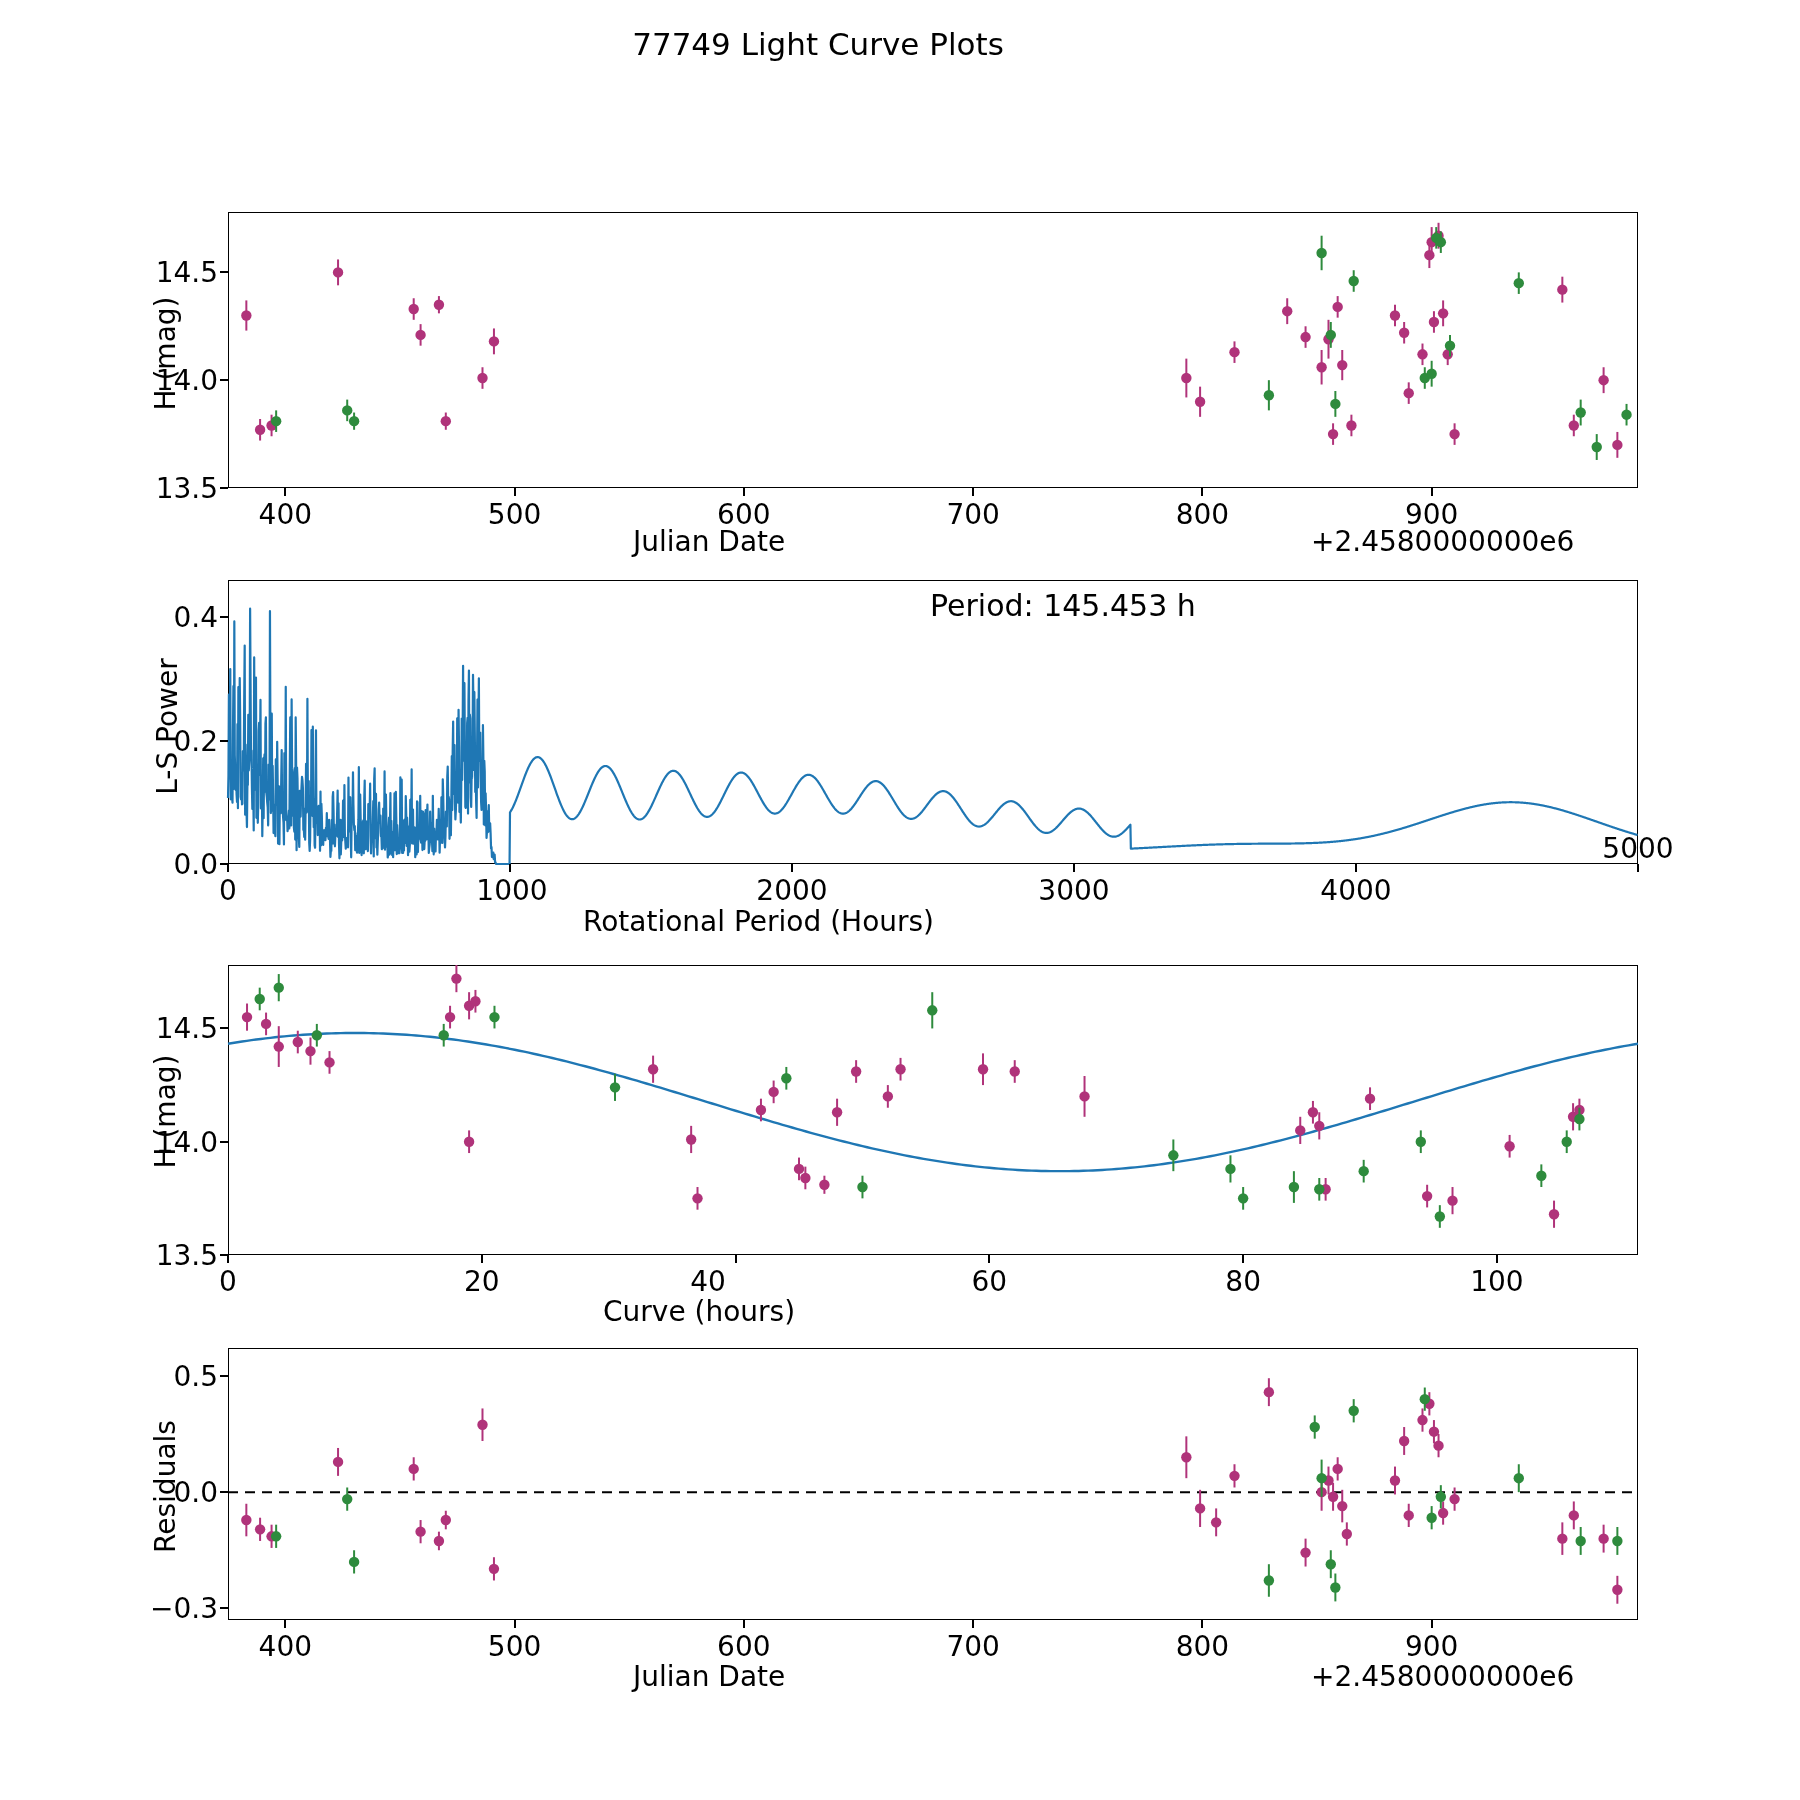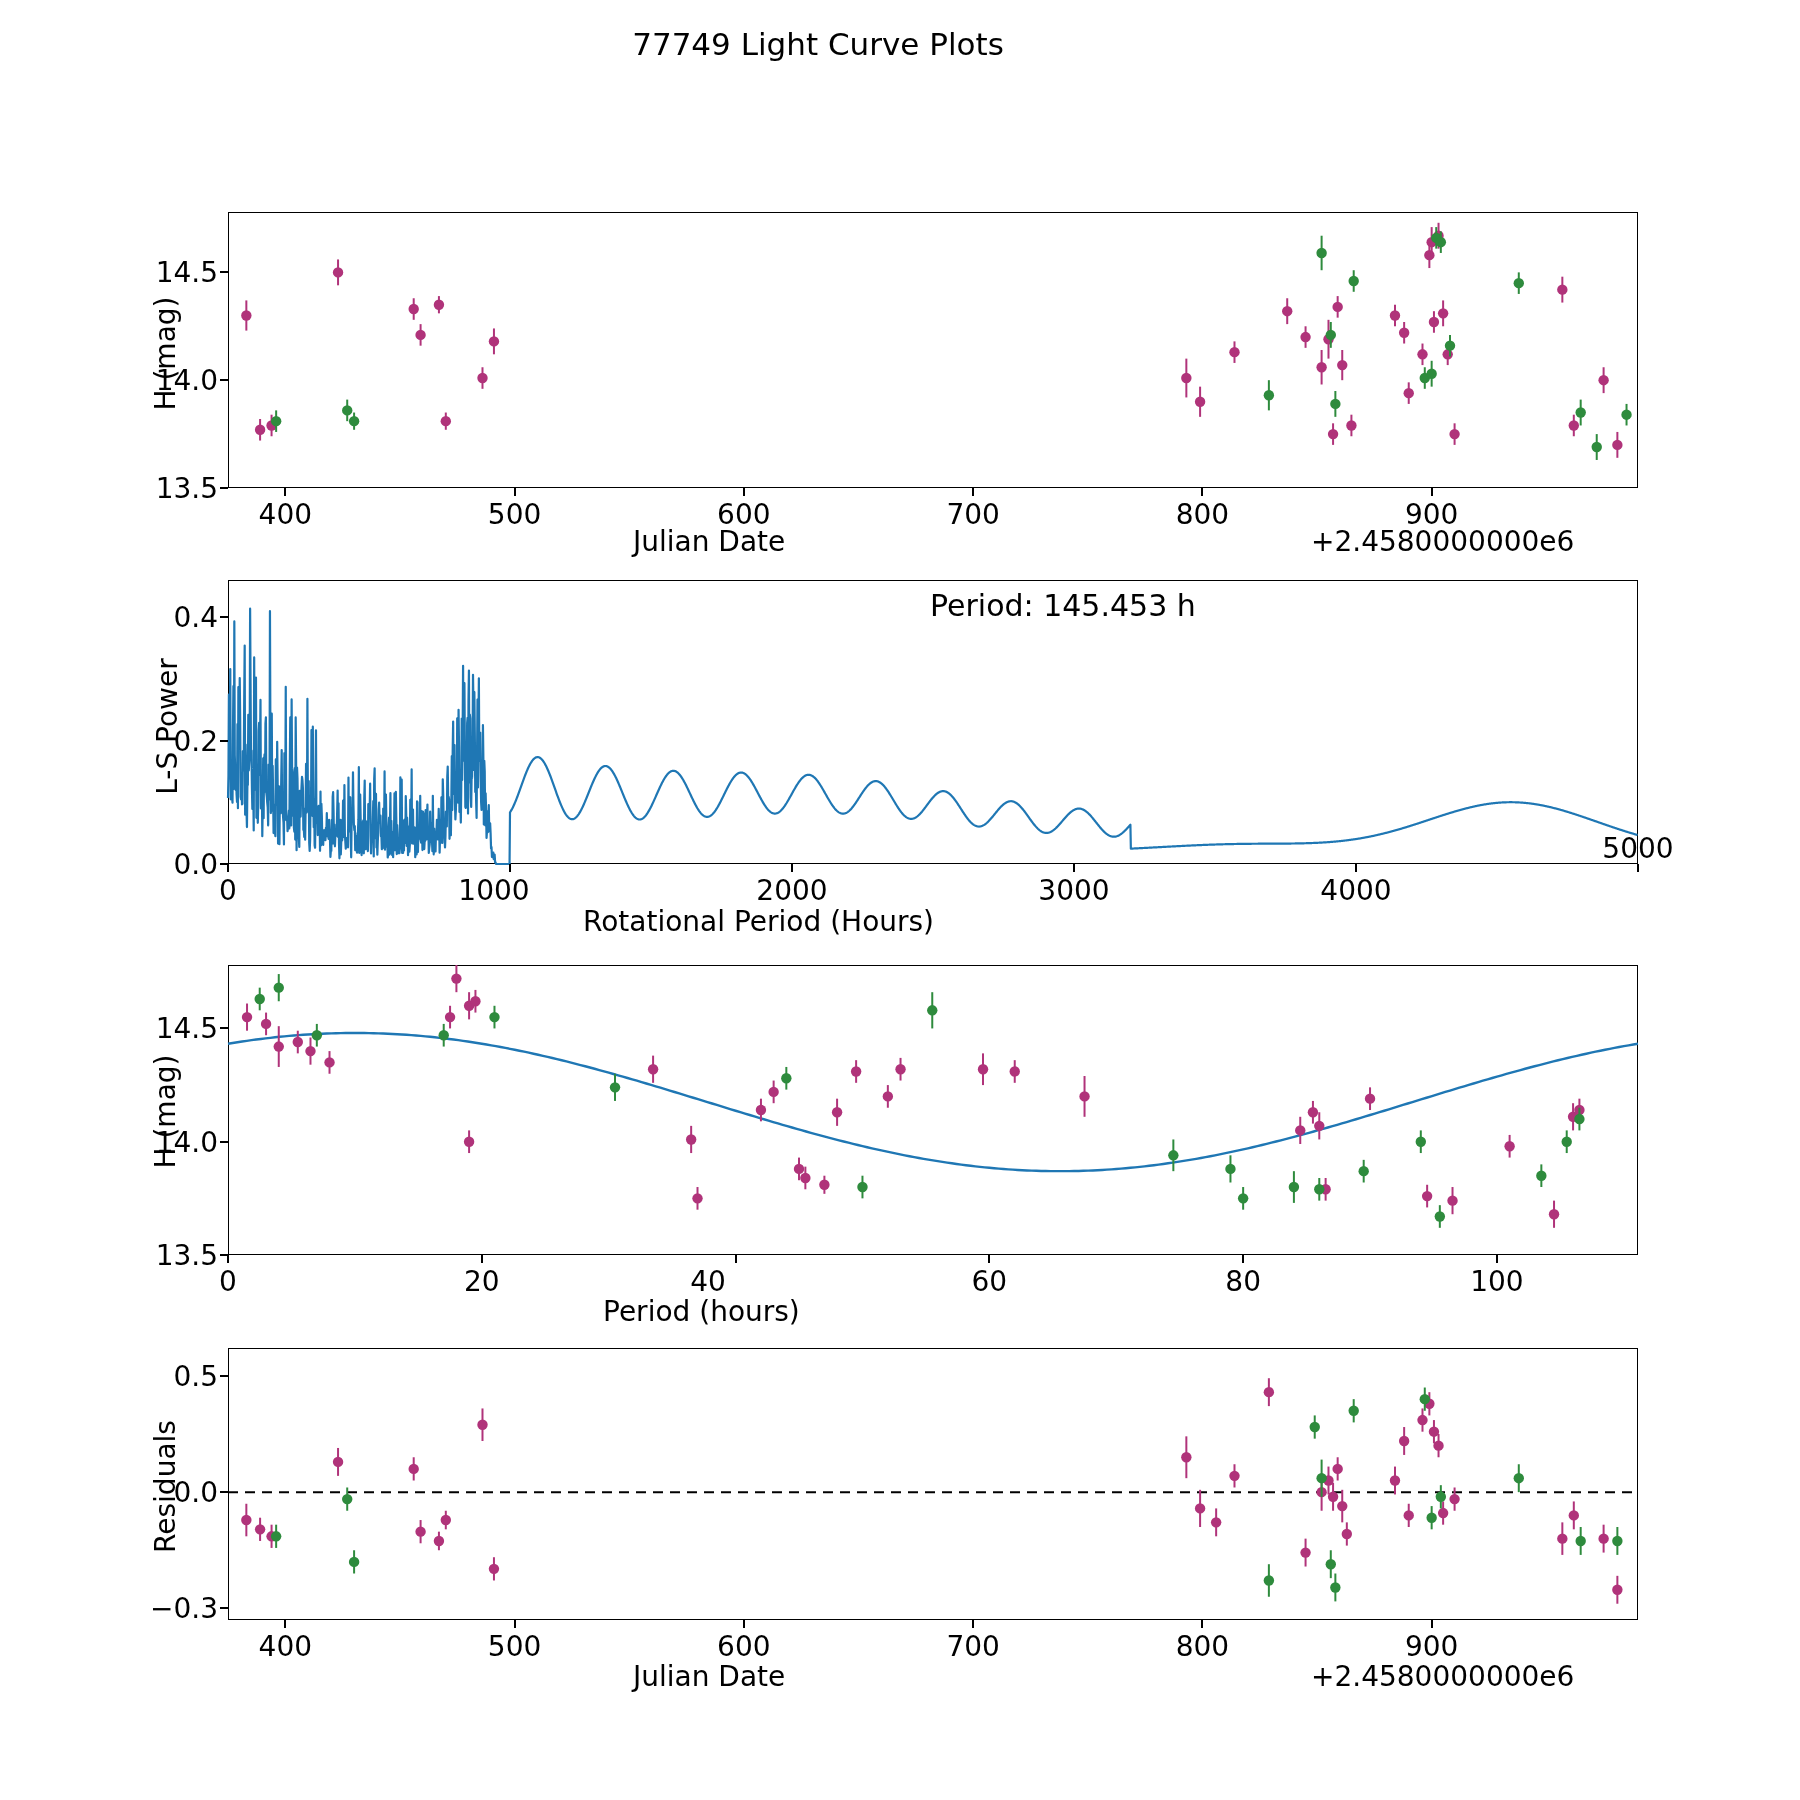--- a/index.html
+++ b/index.html
@@ -335,21 +335,21 @@
         <circle cx="1211.8307729690325" cy="251.484375" r="5.2" fill="#2e8b3d"></circle>
         <line x1="1313.3453926941872" y1="199.3749999999999" x2="1313.3453926941872" y2="222.03125000000023" stroke="#2e8b3d" stroke-width="2"></line>
         <circle cx="1313.3453926941872" cy="210.70312500000006" r="5.2" fill="#2e8b3d"></circle>
         <line x1="1338.7240476254758" y1="165.39062499999977" x2="1338.7240476254758" y2="188.0468750000001" stroke="#2e8b3d" stroke-width="2"></line>
         <circle cx="1338.7240476254758" cy="176.71874999999994" r="5.2" fill="#2e8b3d"></circle>
         <line x1="1351.41337509112" y1="142.73437499999983" x2="1351.41337509112" y2="165.39062500000023" stroke="#2e8b3d" stroke-width="2"></line>
         <circle cx="1351.41337509112" cy="154.06250000000003" r="5.2" fill="#2e8b3d"></circle>
       </svg>
   </div>
   <div class="ylabel" style="left:50px; top:1095px; width:230px; transform:rotate(-90deg);">H (mag)</div>
-  <div class="xlabel" style="left:733px; top:1295px; width:460px; margin-left:-130px;">Period (hours)</div>
+  <div class="xlabel" style="left:733px; top:1295px; width:460px; margin-left:-130px;">Curve (hours)</div>
 
   <div class="panel" style="left:228px; top:1348px; width:1410px; height:272px;">
     <div class="axes-frame"></div>
     <svg class="plot" id="svg-res" width="1410" height="272">
         <line x1="0" y1="144.13675213675214" x2="1410" y2="144.13675213675214" stroke="#000000" stroke-width="2" stroke-dasharray="10,7"></line>
         <line x1="18.341463414634145" y1="155.76068376068375" x2="18.341463414634145" y2="188.30769230769224" stroke="#b0337a" stroke-width="2"></line>
         <circle cx="18.341463414634145" cy="172.034188034188" r="5.2" fill="#b0337a"></circle>
         <line x1="32.09756097560976" y1="169.70940170940167" x2="32.09756097560976" y2="192.95726495726495" stroke="#b0337a" stroke-width="2"></line>
         <circle cx="32.09756097560976" cy="181.33333333333331" r="5.2" fill="#b0337a"></circle>
         <line x1="43.5609756097561" y1="176.68376068376068" x2="43.5609756097561" y2="199.9316239316239" stroke="#b0337a" stroke-width="2"></line>
@@ -468,21 +468,21 @@
       <div class="tick-label-x" style="left: 1431.66px; top: 498px;">900</div>
       <div class="tickmark" style="left: 1430.66px; top: 488px; width: 2px; height: 8px;"></div>
       <div class="tick-label-y" style="left: 130px; width: 88px; top: 488px;">13.5</div>
       <div class="tickmark" style="left: 220px; top: 487px; width: 8px; height: 2px;"></div>
       <div class="tick-label-y" style="left: 130px; width: 88px; top: 380.187px;">14.0</div>
       <div class="tickmark" style="left: 220px; top: 379.187px; width: 8px; height: 2px;"></div>
       <div class="tick-label-y" style="left: 130px; width: 88px; top: 272.375px;">14.5</div>
       <div class="tickmark" style="left: 220px; top: 271.375px; width: 8px; height: 2px;"></div>
       <div class="tick-label-x" style="left: 228px; top: 874px;">0</div>
       <div class="tickmark" style="left: 227px; top: 864px; width: 2px; height: 8px;"></div>
-      <div class="tick-label-x" style="left: 494px; top: 874px; text-align: right;">1000</div>
+      <div class="tick-label-x" style="left: 512px; top: 874px; text-align: right;">1000</div>
       <div class="tickmark" style="left: 509px; top: 864px; width: 2px; height: 8px;"></div>
       <div class="tick-label-x" style="left: 792px; top: 874px;">2000</div>
       <div class="tickmark" style="left: 791px; top: 864px; width: 2px; height: 8px;"></div>
       <div class="tick-label-x" style="left: 1074px; top: 874px;">3000</div>
       <div class="tickmark" style="left: 1073px; top: 864px; width: 2px; height: 8px;"></div>
       <div class="tick-label-x" style="left: 1356px; top: 874px;">4000</div>
       <div class="tickmark" style="left: 1355px; top: 864px; width: 2px; height: 8px;"></div>
       <div class="tick-label-x" style="left: 1638px; top: 832px;">5000</div>
       <div class="tickmark" style="left: 1637px; top: 864px; width: 2px; height: 8px;"></div>
       <div class="tick-label-y" style="left: 130px; width: 88px; top: 864px;">0.0</div>

